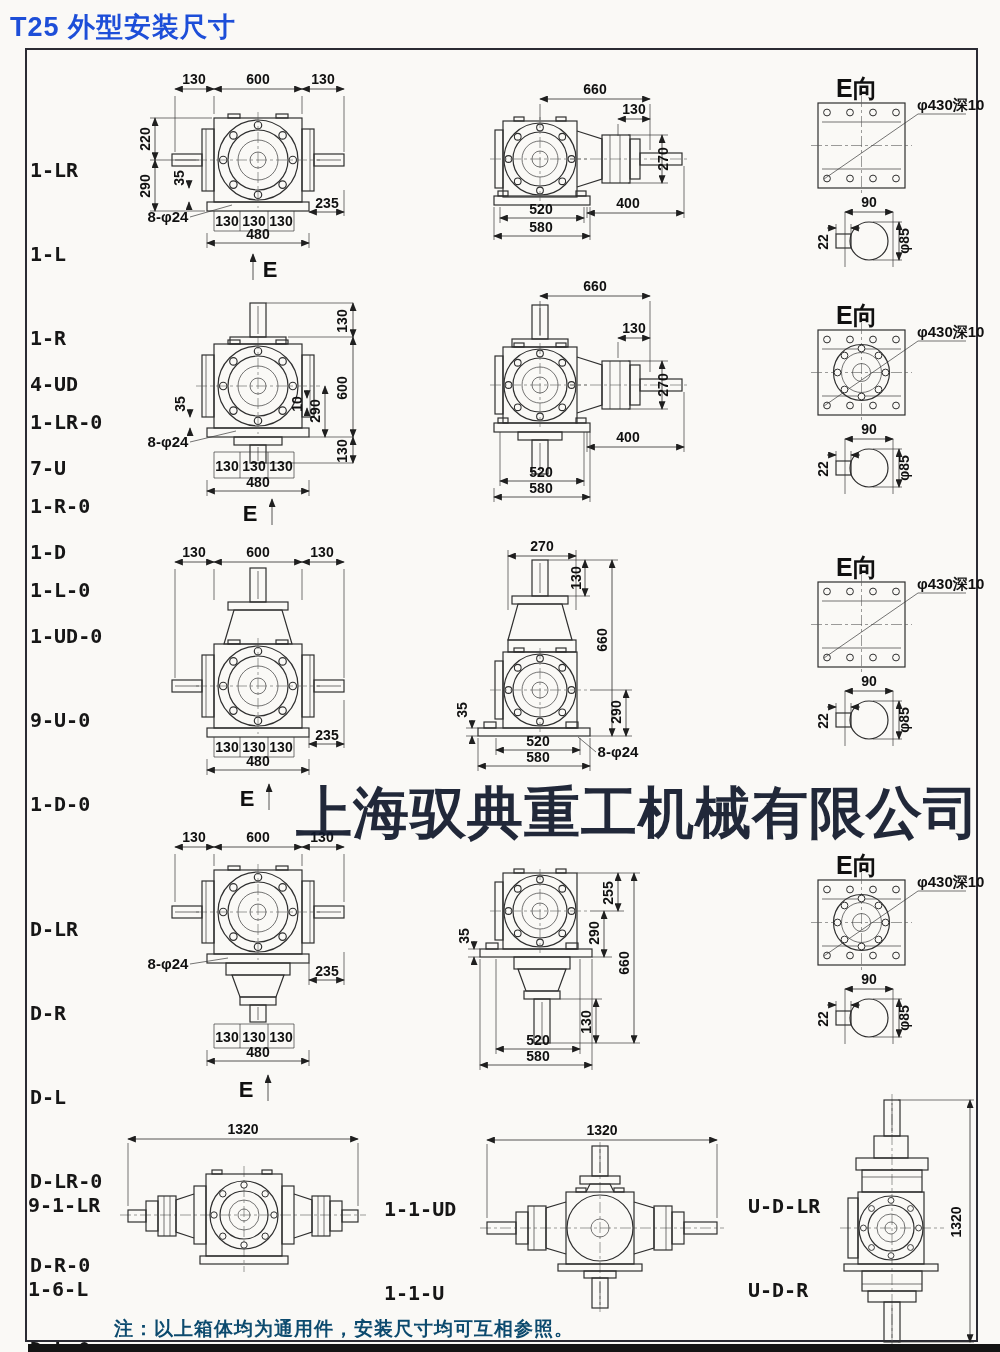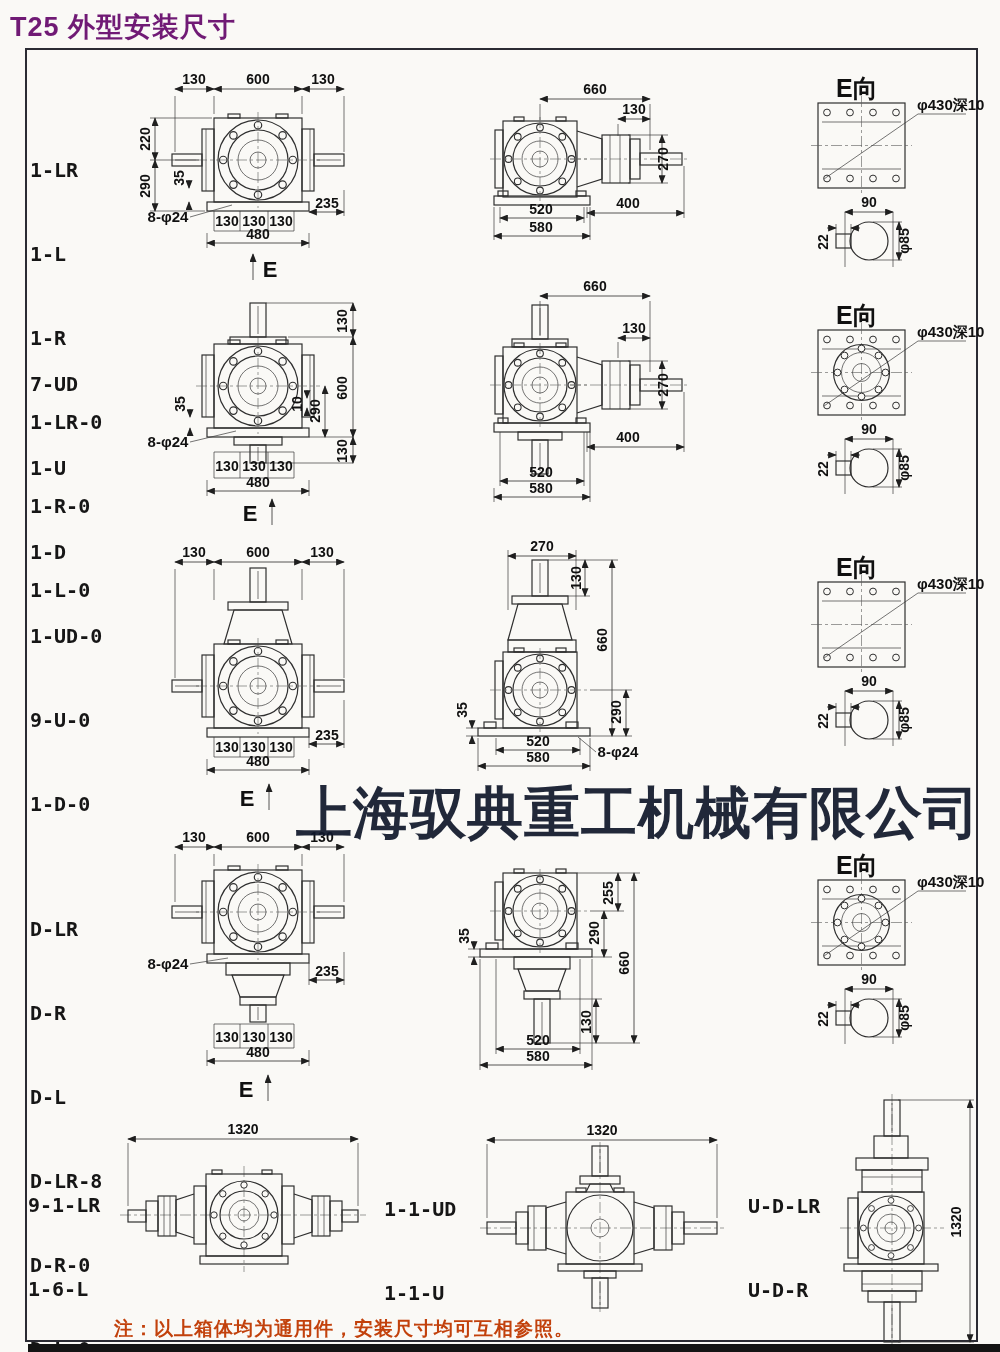--- a/index.html
+++ b/index.html
@@ -1,27 +1,27 @@
 <!DOCTYPE html>
 <html><head>
 <meta charset="utf-8">
 <style>
   html,body{margin:0;padding:0}
   body{width:1000px;height:1352px;position:relative;background:#faf9f6;overflow:hidden;
        font-family:"Liberation Sans",sans-serif}
   #stage{position:absolute;inset:0}
   svg.draw{position:absolute;left:0;top:0;z-index:1}
   .title{position:absolute;left:10px;top:9px;font:bold 27px "Liberation Sans",sans-serif;
-         color:#701a75;letter-spacing:1px;z-index:4;white-space:nowrap}
+         color:#1d4ed8;letter-spacing:1px;z-index:4;white-space:nowrap}
   .models{position:absolute;font:bold 20px "DejaVu Sans Mono",monospace;color:#161616;
           line-height:28px;z-index:2;white-space:pre}
   .wm{position:absolute;left:296px;top:776px;font:bold 56px "Liberation Sans",sans-serif;
       color:#0f172a;letter-spacing:1px;z-index:5;white-space:nowrap;opacity:.92}
   .note{position:absolute;left:114px;top:1316px;font:bold 19px "Liberation Sans",sans-serif;
-        color:#c2410c;letter-spacing:1px;z-index:4;white-space:nowrap}
+        color:#0c4a6e;letter-spacing:1px;z-index:4;white-space:nowrap}
   .botbar{position:absolute;left:28px;top:1344px;width:972px;height:8px;background:#141414;z-index:6}
   
   .ln{fill:none;stroke:#2f2f2f;stroke-width:1.2}
   .lt{fill:none;stroke:#3a3a3a;stroke-width:.7}
   .cl{fill:none;stroke:#5a5a5a;stroke-width:.6;stroke-dasharray:11 3 3 3}
   .dm{fill:none;stroke:#2c2c2c;stroke-width:.8}
   .ar{marker-start:url(#mA);marker-end:url(#mA)}
   .arE{marker-end:url(#mA)}
   .hl{fill:#faf9f6;stroke:#2f2f2f;stroke-width:1}
   text{fill:#101010}
@@ -40,32 +40,32 @@
 
 <div class="models" style="left:30px;top:100px">
   <div>1-LR</div>
   <div>1-L</div>
   <div>1-R</div>
   <div>1-LR-0</div>
   <div>1-R-0</div>
   <div>1-L-0</div>
 </div>
 <div class="models" style="left:30px;top:314px">
-  <div>7-UD</div>
-  <div>1-U</div>
+  <div>4-UD</div>
+  <div>7-U</div>
   <div>1-D</div>
   <div>1-UD-0</div>
   <div>9-U-0</div>
   <div>1-D-0</div>
 </div>
 <div class="models" style="left:30px;top:859px">
   <div>D-LR</div>
   <div>D-R</div>
   <div>D-L</div>
-  <div>D-LR-8</div>
+  <div>D-LR-0</div>
   <div>D-R-0</div>
   <div>D-L-0</div>
 </div>
 <div class="models" style="left:28px;top:1135px">
   <div>9-1-LR</div>
   <div>1-6-L</div>
   
   
   
   

